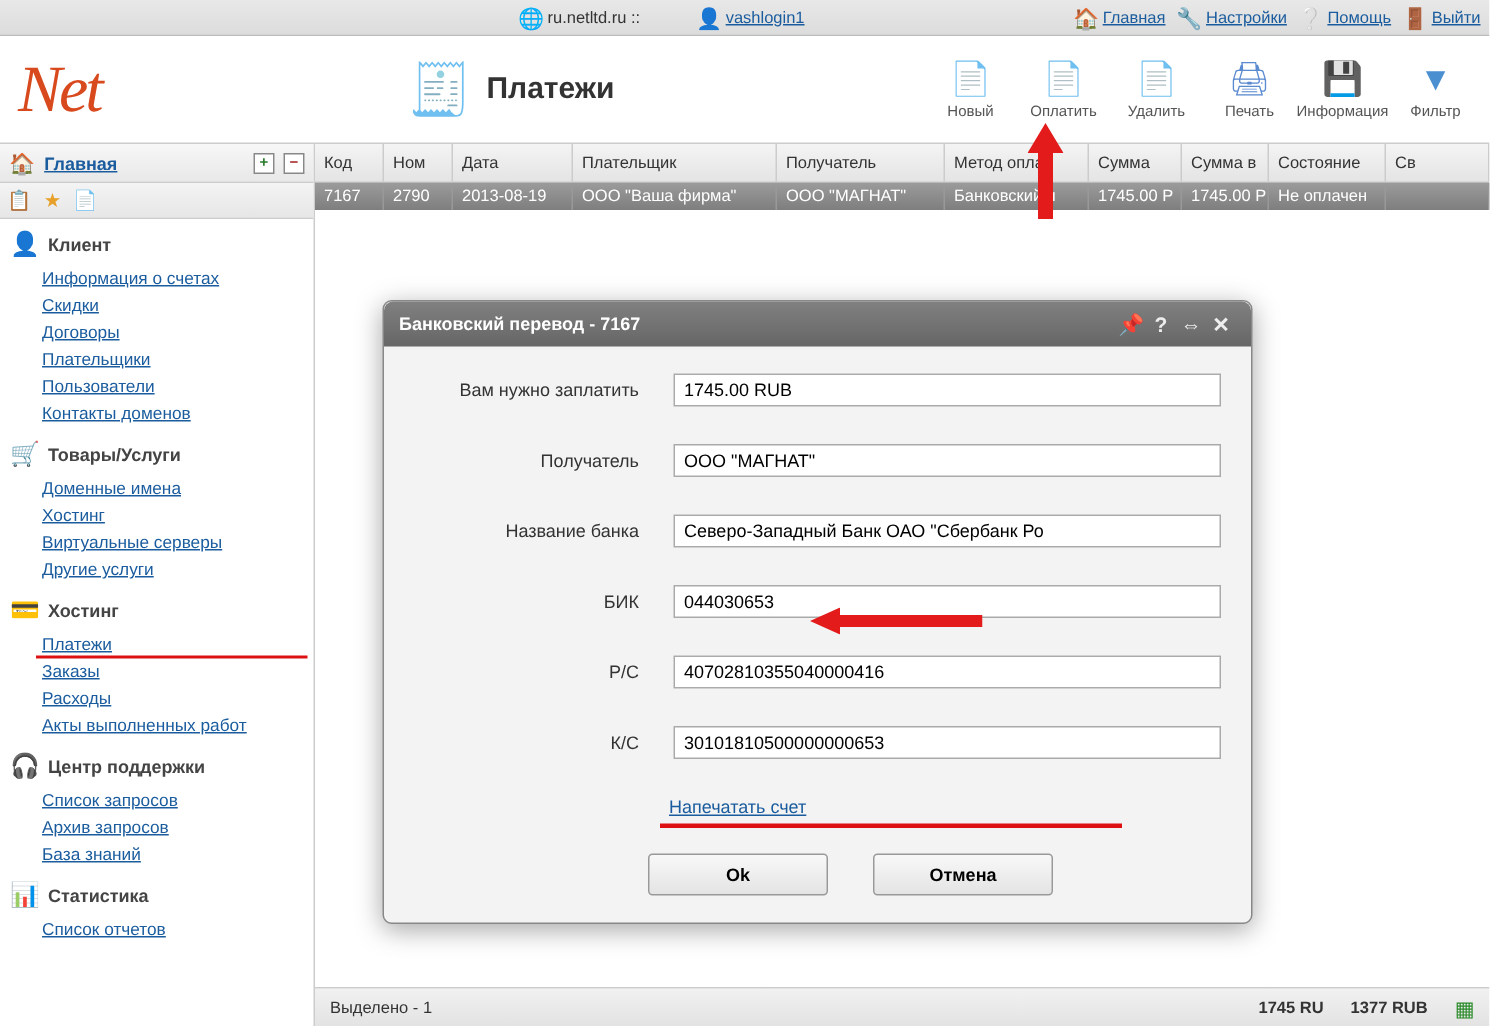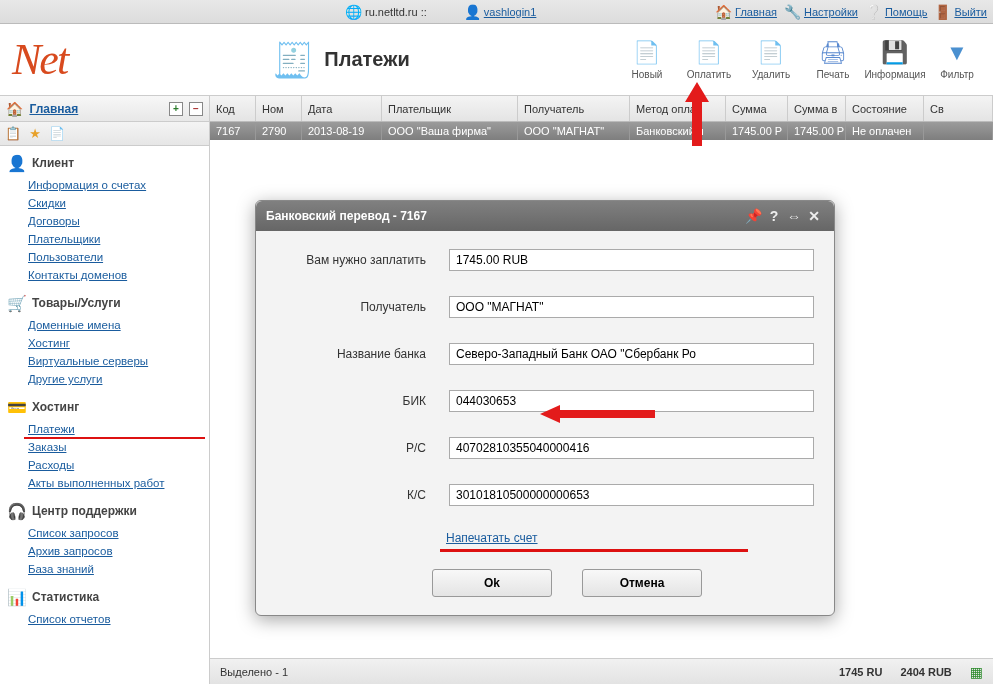--- a/index.html
+++ b/index.html
@@ -231,21 +231,21 @@
       <div class="gc col-sum">1745.00 Р</div>
       <div class="gc col-sumv">1745.00 Р</div>
       <div class="gc col-state">Не оплачен</div>
       <div class="gc col-c"></div>
     </div>
     <div style="flex:1"></div>
     <div class="statusbar">
       <span>Выделено - 1</span>
       <span class="flex"></span>
       <span style="font-weight:bold">1745 RU</span>
-      <span style="font-weight:bold">2404 RUB</span>
+      <span style="font-weight:bold">1377 RUB</span>
       <span style="color:#2a8a2a;font-size:14px">▦</span>
     </div>
   </div>
 
 </div>
 
 <div class="dialog">
   <div class="dlg-title">
     <span>Банковский перевод - 7167</span>
     <span class="spacer"></span>

